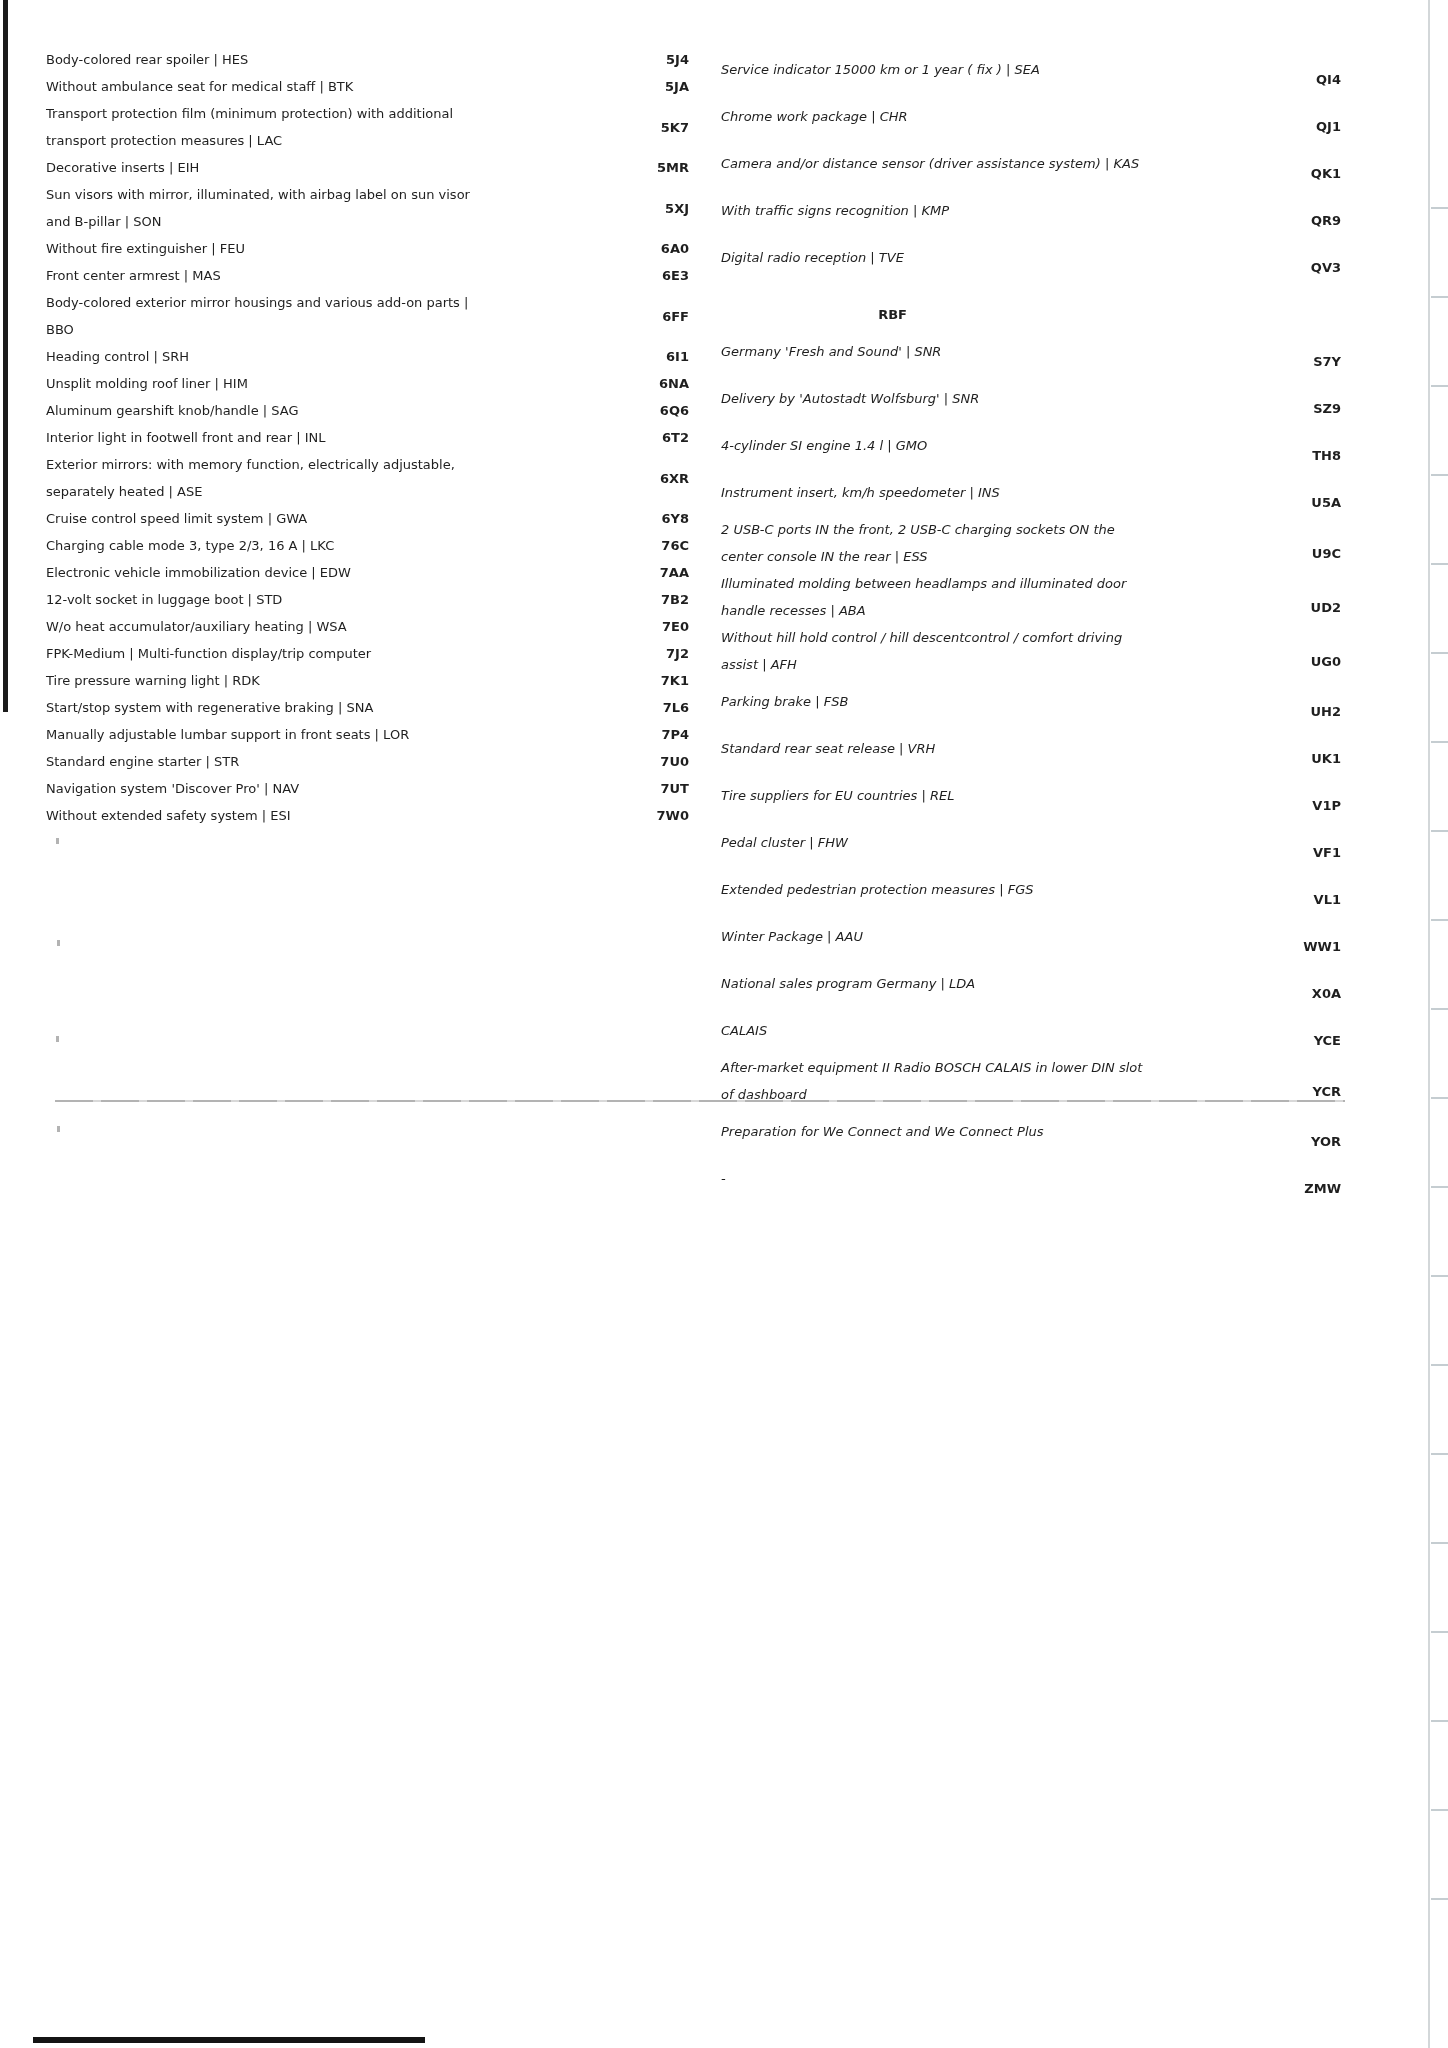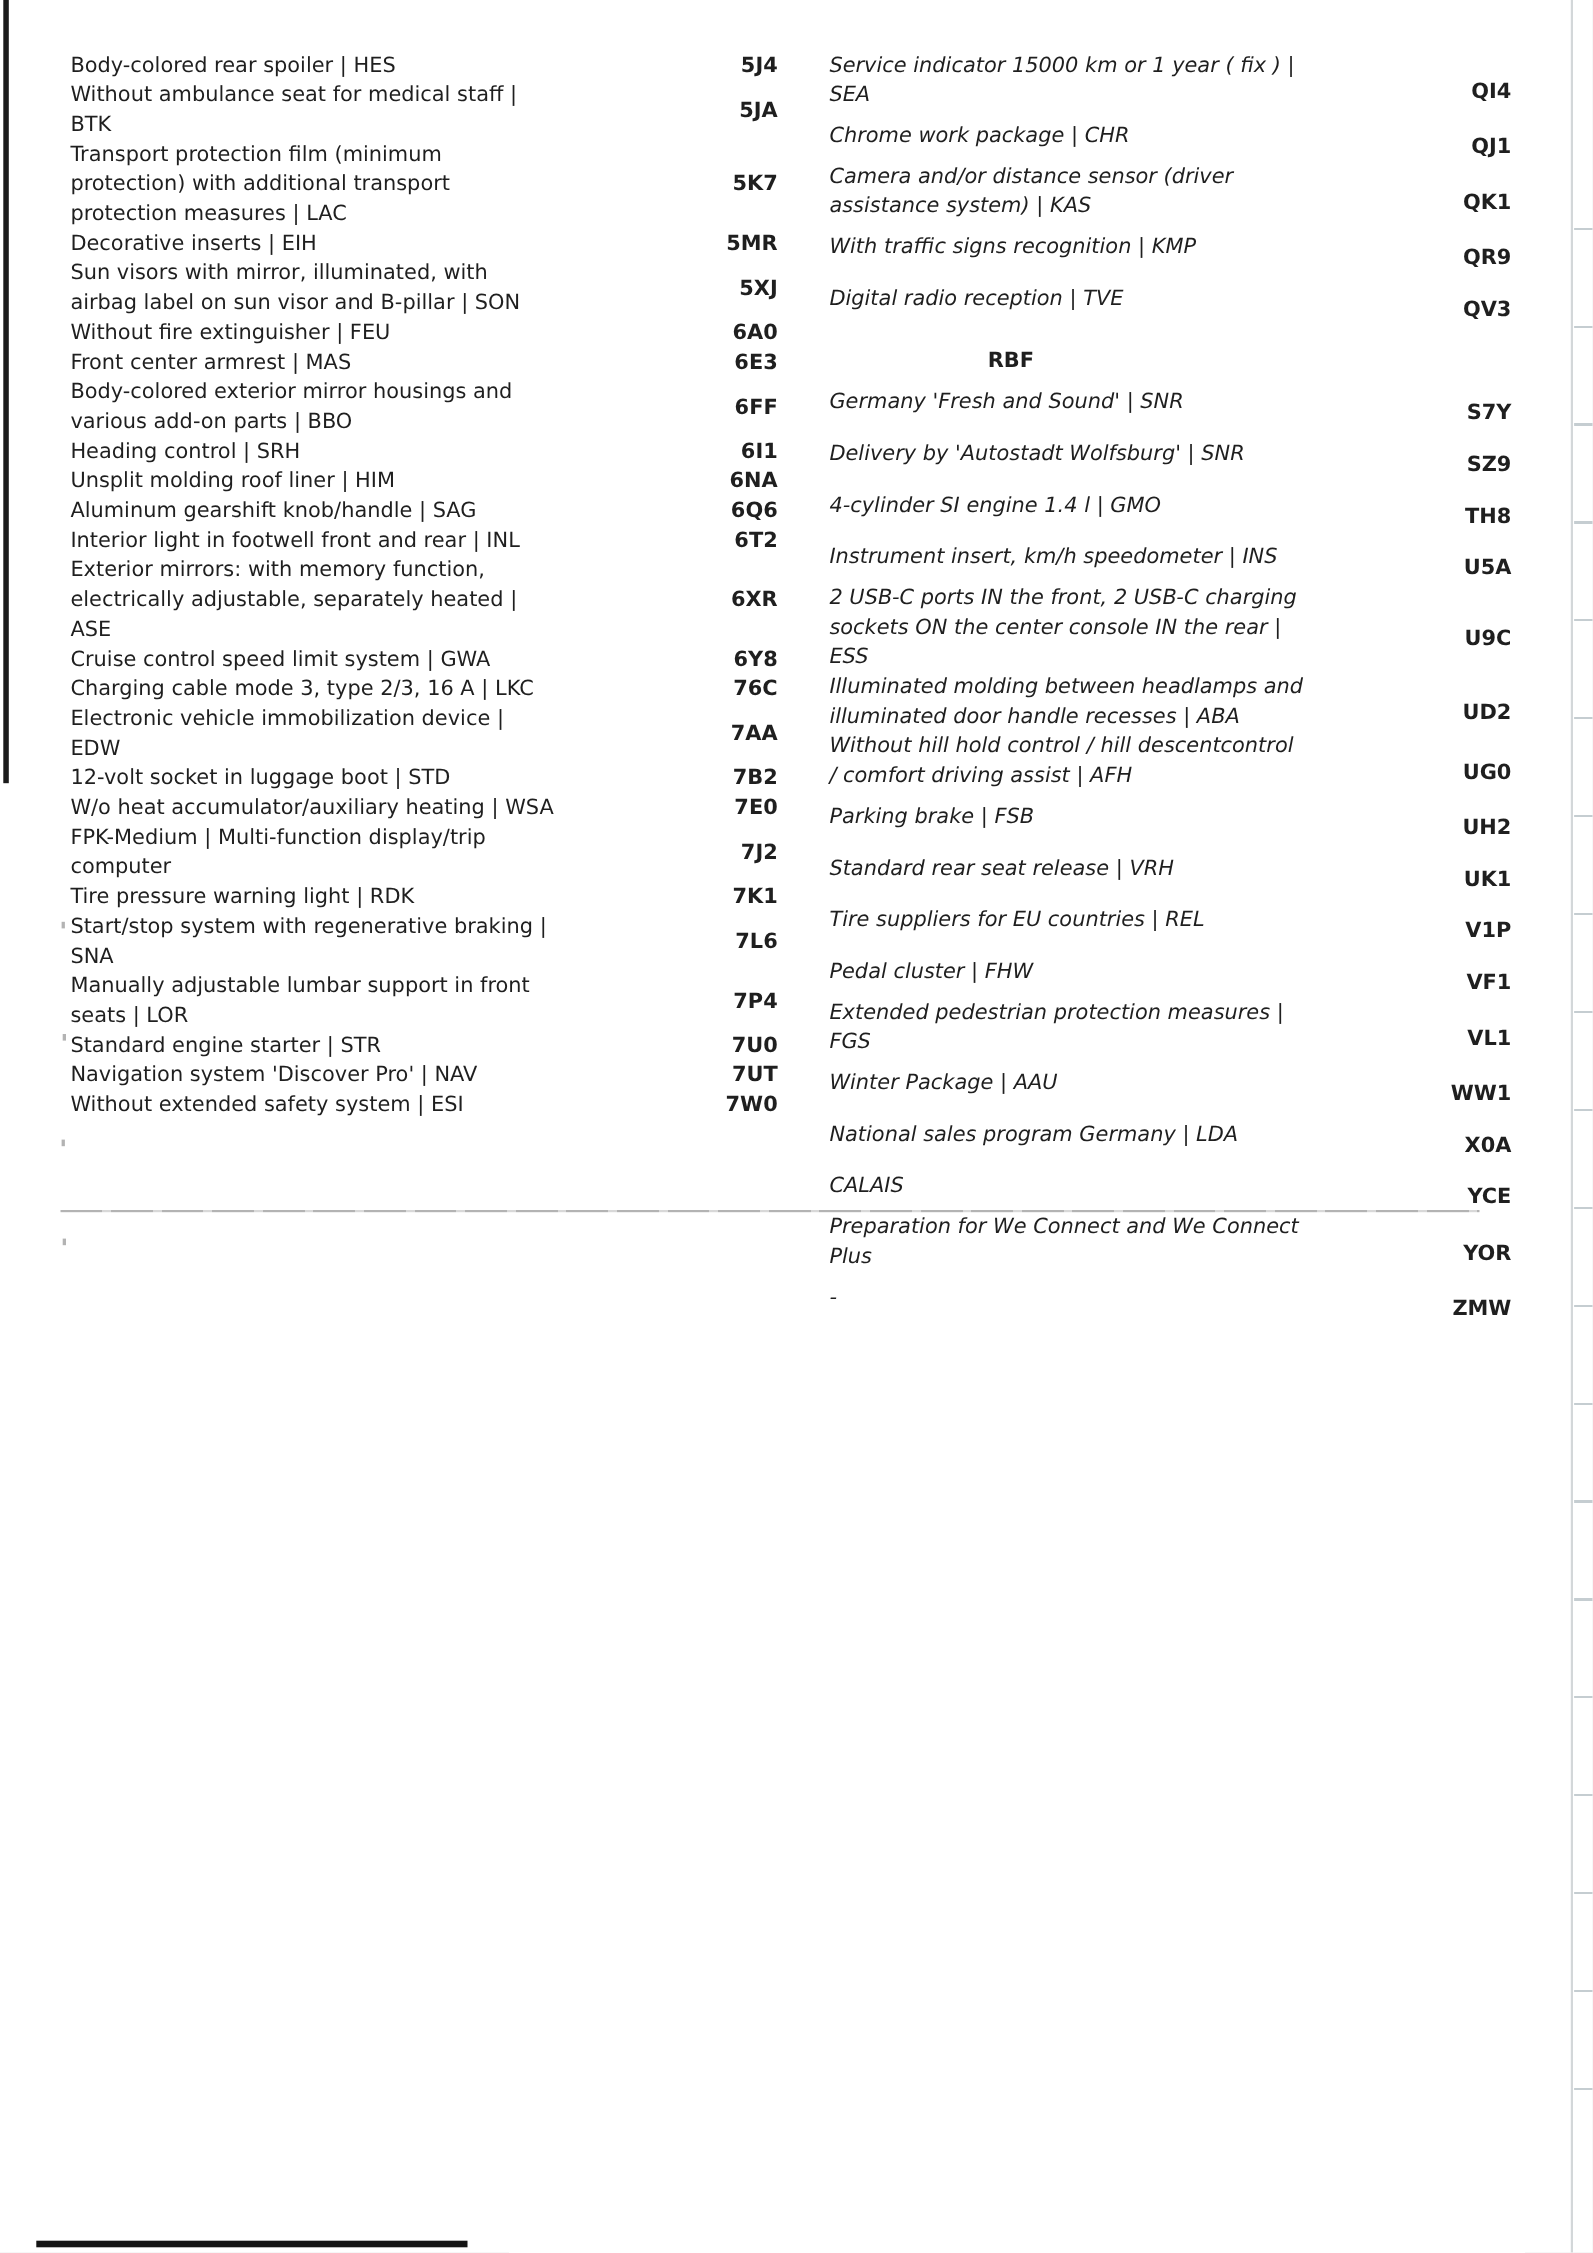--- a/index.html
+++ b/index.html
@@ -30,22 +30,22 @@
     background:#d3d7d9;
   }
   .right-edge-ticks{
     position:absolute;left:1431px;top:120px;width:17px;height:1850px;
     background:repeating-linear-gradient(to bottom,transparent 0 87px,#c5cdd1 87px 89px);
   }
   
   .content{
     position:absolute;left:0;top:46px;
     display:flex;
-    padding-left:64px;
-    font-size:19px;line-height:27px;gap:15px;
+    padding-left:46px;
+    font-size:13px;line-height:27px;
   }
   .col-group{display:flex;flex-direction:column;}
   .entry-row{display:flex;align-items:center;}
   .entry-row .desc{white-space:normal;}
   .entry-row .code{font-weight:bold;text-align:right;align-self:center;}
   .col-left .desc{width:442px;}
   .col-left .code{width:201px;padding-right:0;}
   .col-right .desc{width:434px;font-style:italic;}
   .col-right .code{width:186px;margin-top:20px;}
   .col-right{margin-left:32px;}
@@ -238,20 +238,24 @@
         </div>
         <div class="entry-row">
           <div class="desc">National sales program Germany | LDA</div>
           <div class="code">X0A</div>
         </div>
         <div class="entry-row">
           <div class="desc">CALAIS</div>
           <div class="code">YCE</div>
         </div>
         <div class="entry-row">
+          <div class="desc">After-market equipment II Radio BOSCH CALAIS in lower DIN slot of dashboard</div>
+          <div class="code">YCR</div>
+        </div>
+        <div class="entry-row">
           <div class="desc">Preparation for We Connect and We Connect Plus</div>
           <div class="code">YOR</div>
         </div>
         <div class="entry-row">
           <div class="desc">-</div>
           <div class="code">ZMW</div>
         </div>
       </div>
   </div>
 

